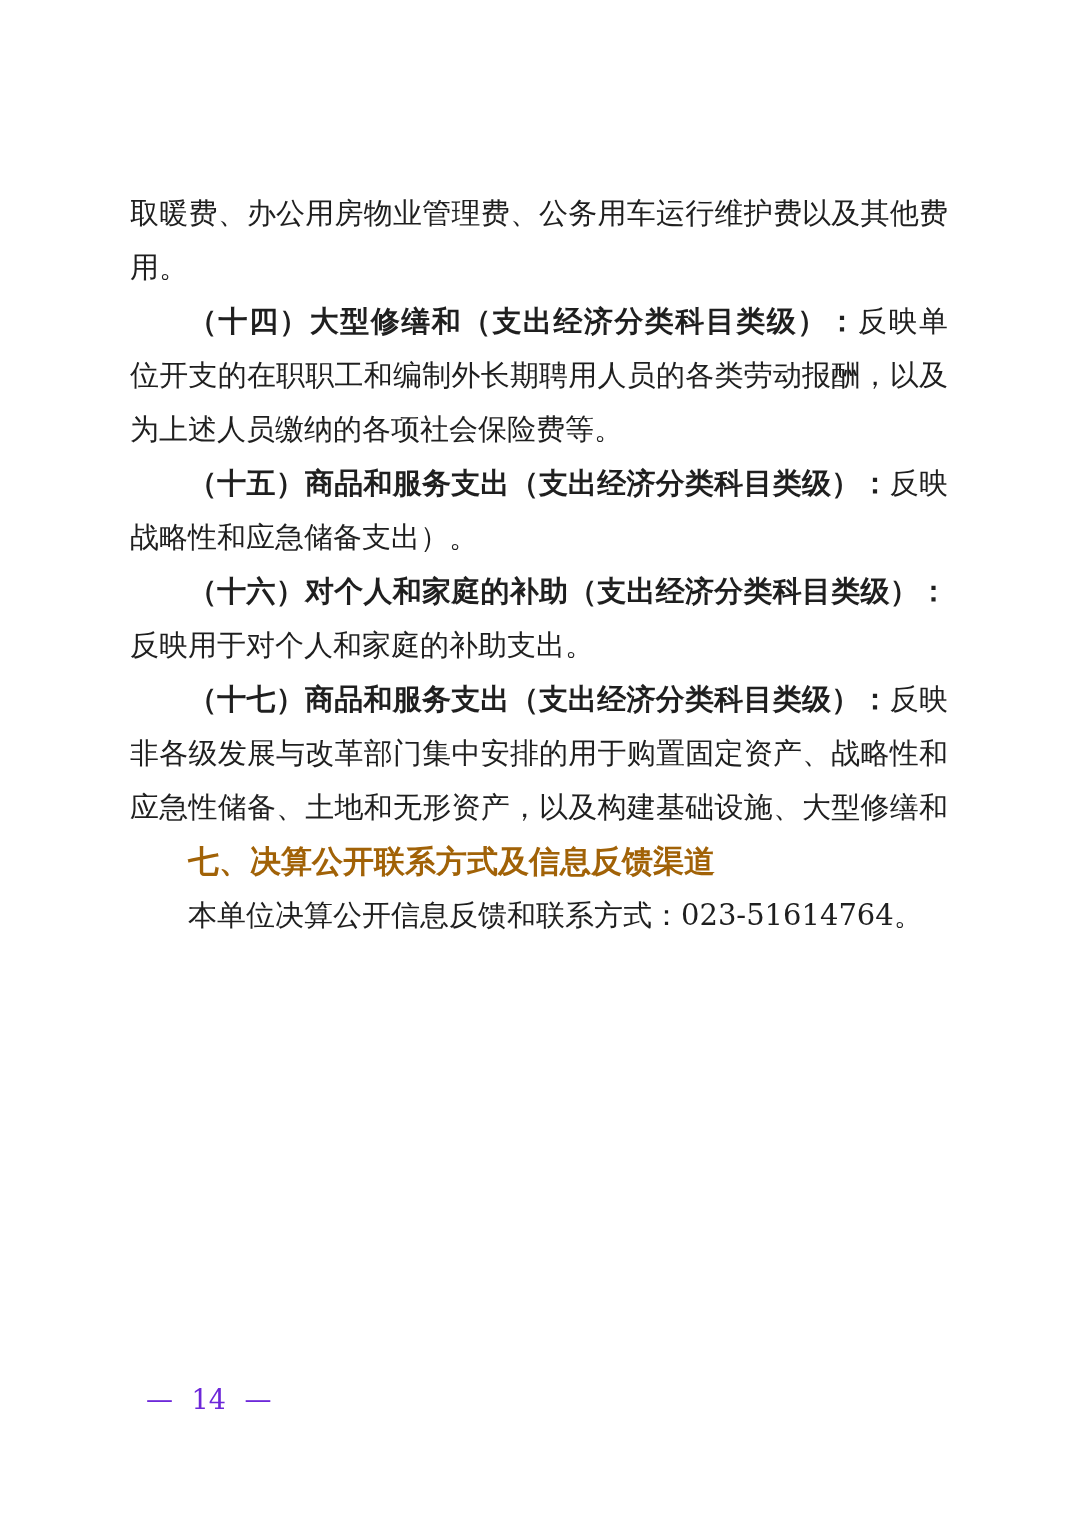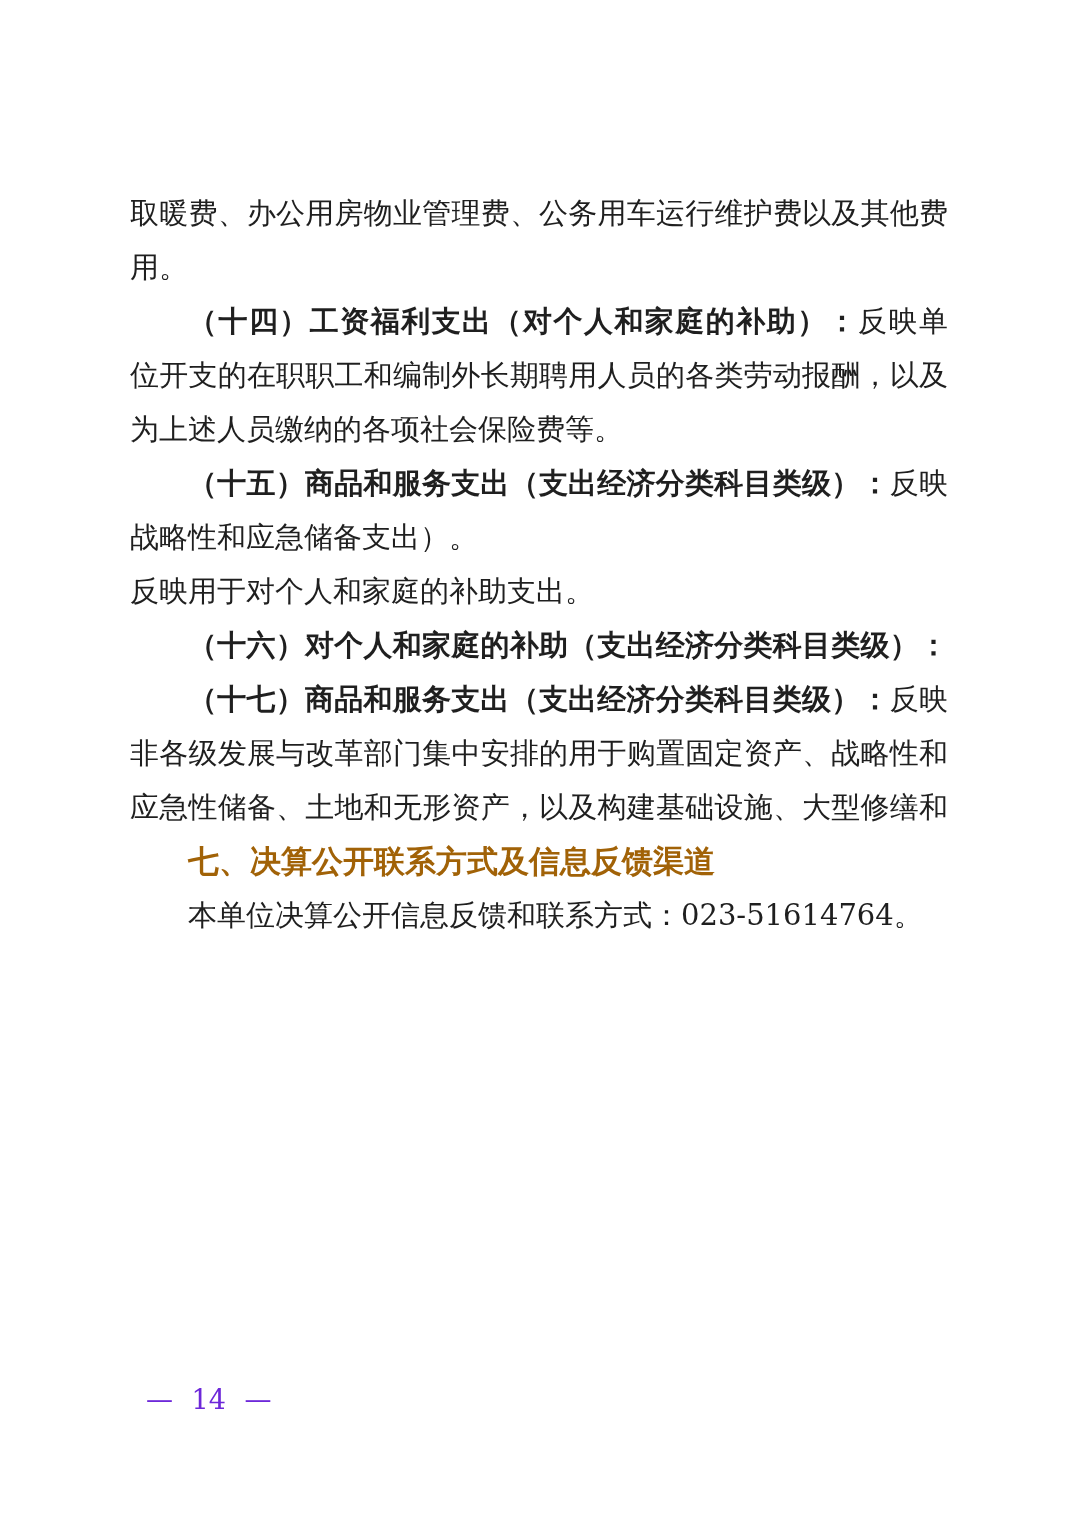--- a/index.html
+++ b/index.html
@@ -62,29 +62,29 @@
 </head>
 <body>
 
 <div class="page">
 
   <div class="text-block">
 
     <div class="line jfull">取暖费、办公用房物业管理费、公务用车运行维护费以及其他费</div>
     <div class="line">用。</div>
 
-    <div class="line jfull indent"><span class="lead">（十四）工资福利支出（对个人和家庭的补助）：</span><span>反映单</span></div>
+    <div class="line jfull indent"><span class="lead">（十四）大型修缮和（支出经济分类科目类级）：</span><span>反映单</span></div>
     <div class="line jfull">位开支的在职职工和编制外长期聘用人员的各类劳动报酬，以及</div>
     <div class="line">为上述人员缴纳的各项社会保险费等。</div>
 
     <div class="line jfull indent"><span class="lead">（十五）商品和服务支出（支出经济分类科目类级）：</span><span>反映</span></div>
     <div class="line">战略性和应急储备支出）。</div>
 
+    <div class="line jfull indent"><span class="lead">（十六）对个人和家庭的补助（支出经济分类科目类级）：</span><span></span></div>
     <div class="line">反映用于对个人和家庭的补助支出。</div>
-    <div class="line jfull indent"><span class="lead">（十六）对个人和家庭的补助（支出经济分类科目类级）：</span><span></span></div>
 
     <div class="line jfull indent"><span class="lead">（十七）商品和服务支出（支出经济分类科目类级）：</span><span>反映</span></div>
     <div class="line jfull">非各级发展与改革部门集中安排的用于购置固定资产、战略性和</div>
     <div class="line jfull">应急性储备、土地和无形资产，以及构建基础设施、大型修缮和</div>
 
     <div class="line heading indent">七、决算公开联系方式及信息反馈渠道</div>
 
     <div class="line indent"><span>本单位决算公开信息反馈和联系方式：</span><span>023-51614764</span><span>。</span></div>
 
   </div>

